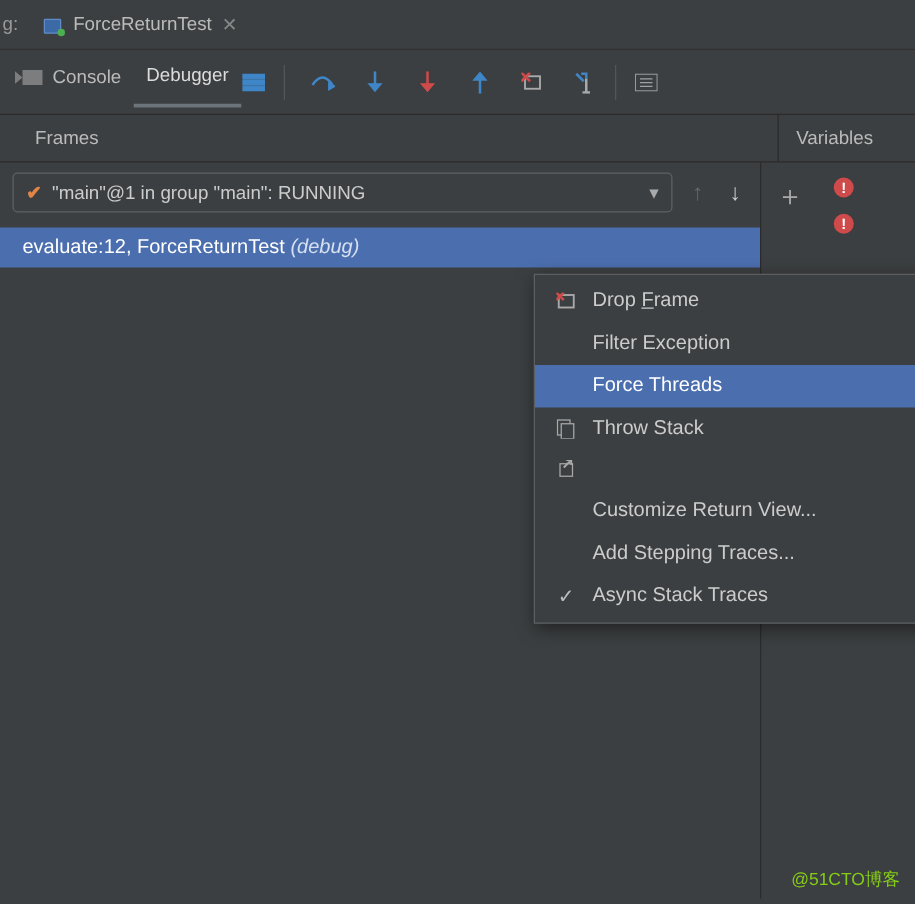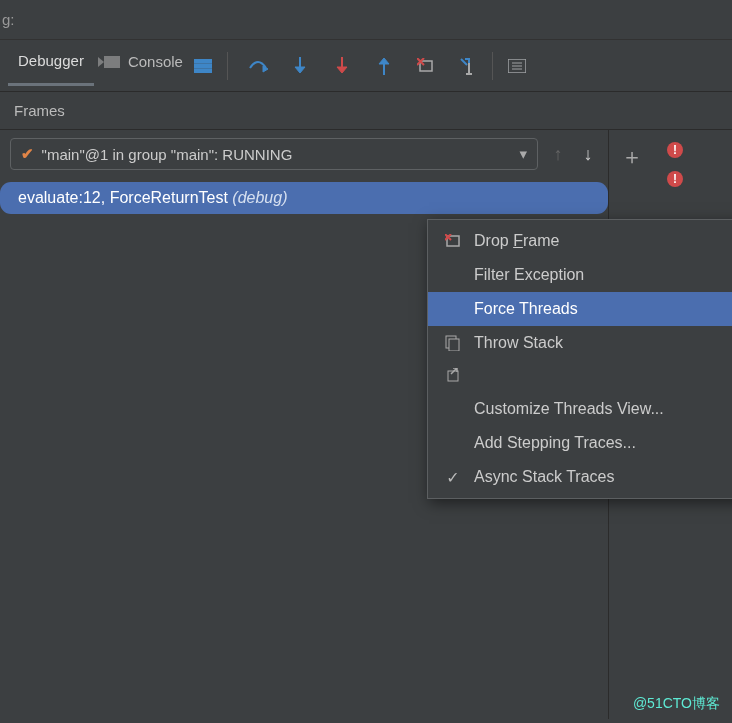--- a/index.html
+++ b/index.html
@@ -88,20 +88,21 @@
 
   
   .panel-headers {
     display: flex;
     border-bottom: 1px solid #2b2b2b;
   }
   .panel-headers .frames-head {
     flex: 0 0 608px;
     padding: 10px 14px;
     color: #bbbbbb;
+    margin-left: 14px;
   }
   .panel-headers .vars-head {
     flex: 1;
     padding: 10px 14px;
     border-left: 1px solid #2b2b2b;
     color: #bbbbbb;
   }
 
   
   .frames-area {
@@ -140,21 +141,20 @@
   .frame-list { }
   .frame-item {
     padding: 7px 18px;
     font-size: 16px;
     cursor: default;
     white-space: nowrap;
   }
   .frame-item.selected {
     background: #4b6eaf;
     color: #ffffff;
-    border-radius: 11px;
   }
   .frame-item .gray { color: #8a8f95; font-style: italic; }
   .frame-item.selected .gray { color: #d6e0f0; font-style: italic; }
 
   
   .vars-col .add { position:absolute; top:12px; left:12px; font-size:22px; color:#aaa; }
   .vars-col .err { position: absolute; left: 58px; width:16px;height:16px;background:#cf4a4a;border-radius:50%;display:flex;align-items:center;justify-content:center;color:#fff;font-size:12px;font-weight:bold; }
   .vars-col .err1 { top: 12px; }
   .vars-col .err2 { top: 41px; }
 
@@ -176,42 +176,47 @@
     cursor: pointer;
   }
   .ctx-item.highlight { background: #4b6eaf; color: #ffffff; }
   .ctx-item .ci-icon { width: 18px; height: 16px; display:inline-flex; align-items:center; justify-content:center; color:#bbb; }
   .ctx-item .sp { width:18px; }
   .ctx-item u { text-decoration: underline; }
 
   
   .watermark {
     position: absolute; right: 12px; bottom: 10px;
-    color: #5eead4; font-size: 14px; text-align: right;
+    color: #84cc16; font-size: 14px; text-align: right;
   }
 
   
   .blue { stroke:#3e86c7; fill:#3e86c7; }
   .red  { stroke:#cf4a4a; fill:#cf4a4a; }
   .gray { stroke:#a9a9a9; fill:#a9a9a9; }
 </style>
 </head>
 <body>
 
 <div class="top-row">
   <span class="left-label">g:</span>
+  <div class="file-tab">
+    <span class="fticon"></span>
+    <span>ForceReturnTest</span>
+    <span class="close">✕</span>
+  </div>
 </div>
 
 <div class="toolbar">
-  <div class="tab-btn active">
-    <span>Debugger</span>
-  </div>
   <div class="tab-btn">
     <span class="exec-icon"></span>
     <span>Console</span>
+  </div>
+  <div class="tab-btn active">
+    <span>Debugger</span>
   </div>
   <span class="ico">
     <svg width="18" height="14">
         <rect x="0" y="0" width="18" height="4" class="blue"></rect>
         <rect x="0" y="5" width="18" height="4" class="blue"></rect>
         <rect x="0" y="10" width="18" height="4" class="blue"></rect>
       </svg>
   </span>
   <span class="toolbar-sep"></span>
   <div class="tb-icons">
@@ -261,20 +266,21 @@
         <rect x="0" y="0" width="18" height="14" stroke="#9fa2a4" stroke-width="1.5" fill="none"></rect>
         <line x1="4" y1="4" x2="14" y2="4" stroke="#9fa2a4"></line>
         <line x1="4" y1="7" x2="14" y2="7" stroke="#9fa2a4"></line>
         <line x1="4" y1="10" x2="14" y2="10" stroke="#9fa2a4"></line>
       </svg>
   </span>
 </div>
 
 <div class="panel-headers">
   <div class="frames-head">Frames</div>
+  <div class="vars-head">Variables</div>
 </div>
 
 <div class="frames-area">
   <div class="frames-col">
     <div class="thread-row">
       <div class="thread-dd">
         <span class="check">✔</span>
         <span>"main"@1 in group "main": RUNNING</span>
         <span class="dd-arrow">▾</span>
       </div>
@@ -326,21 +332,21 @@
   <div class="ctx-item">
     <span class="ci-icon">
       <svg width="16" height="16">
           <rect x="3" y="3" width="10" height="10" stroke="#a9a9a9" fill="none"></rect>
           <path d="M6 6 L12 0 M8 0 L12 0 L12 4" stroke="#a9a9a9" stroke-width="1.5" fill="none"></path>
         </svg>
     </span>
   </div>
   <div class="ctx-item">
     <span class="sp"></span>
-    <span>Customize Threads View...</span>
+    <span>Customize Return View...</span>
   </div>
   <div class="ctx-item">
     <span class="sp"></span>
     <span>Add Stepping Traces...</span>
   </div>
   <div class="ctx-item">
     <span class="ci-icon">✓</span>
     <span>Async Stack Traces</span>
   </div>
 </div>

